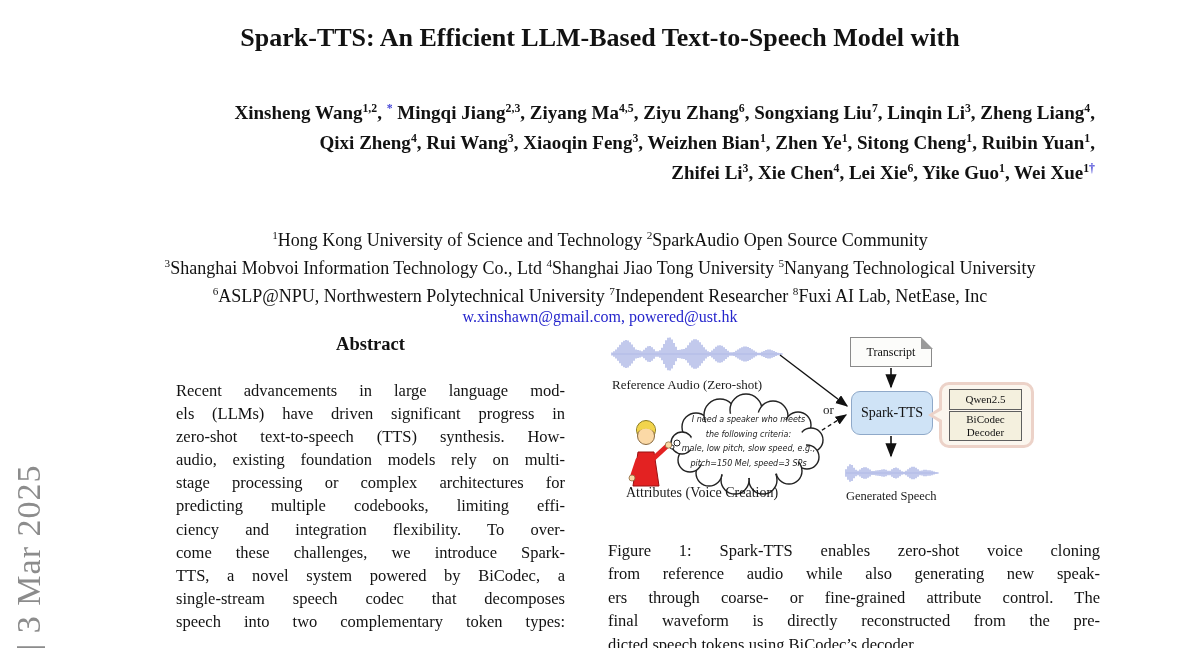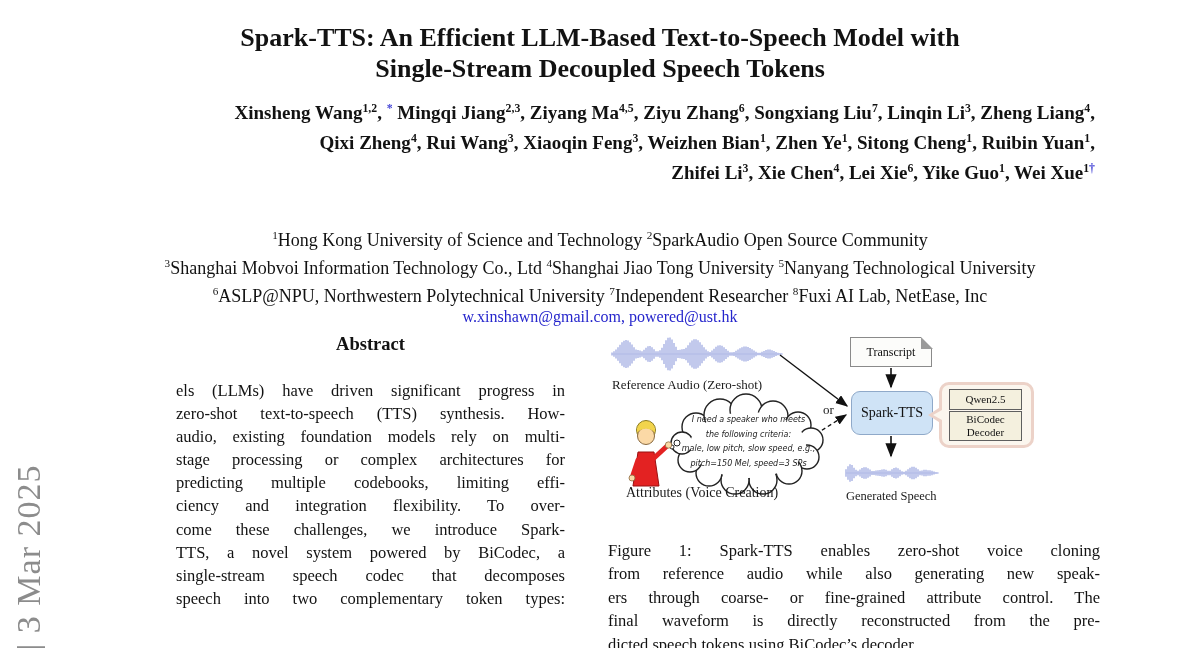--- a/index.html
+++ b/index.html
@@ -87,21 +87,20 @@
   }
   .caption > div:last-child{text-align-last:left;}
 </style>
 </head>
 <body>
 
 <div class="arxiv-stamp" style="color: rgb(140, 140, 140);">] 3 Mar 2025</div>
 
 <div class="title">
   <div>Spark-TTS: An Efficient LLM-Based Text-to-Speech Model with</div>
-  <div>Single-Stream Decoupled Speech Tokens</div>
 </div>
 
 <div class="authors">
   <div class="aline">Xinsheng Wang<sup>1,2</sup>, <sup style="color: rgb(69, 69, 214);">*</sup> Mingqi Jiang<sup>2,3</sup>, Ziyang Ma<sup>4,5</sup>, Ziyu Zhang<sup>6</sup>, Songxiang Liu<sup>7</sup>, Linqin Li<sup>3</sup>, Zheng Liang<sup>4</sup>,</div>
   <div class="aline">Qixi Zheng<sup>4</sup>, Rui Wang<sup>3</sup>, Xiaoqin Feng<sup>3</sup>, Weizhen Bian<sup>1</sup>, Zhen Ye<sup>1</sup>, Sitong Cheng<sup>1</sup>, Ruibin Yuan<sup>1</sup>,</div>
   <div class="aline">Zhifei Li<sup>3</sup>, Xie Chen<sup>4</sup>, Lei Xie<sup>6</sup>, Yike Guo<sup>1</sup>, Wei Xue<sup>1</sup><sup style="color: rgb(69, 69, 214);">†</sup></div>
 </div>
 
 <div class="affils">
   <div class="aline"><sup>1</sup>Hong Kong University of Science and Technology <sup>2</sup>SparkAudio Open Source Community</div>
@@ -109,20 +108,21 @@
   <div class="aline"><sup>6</sup>ASLP@NPU, Northwestern Polytechnical University <sup>7</sup>Independent Researcher <sup>8</sup>Fuxi AI Lab, NetEase, Inc</div>
 </div>
 
 <div class="email-line">
   <a href="#" style="color: rgb(37, 37, 204);">w.xinshawn@gmail.com, powered@ust.hk</a>
 </div>
 
 <div class="abstract-col">
   <div class="abstract-head">Abstract</div>
   <div class="abstract-body">
+      <div>Recent advancements in large language mod-</div>
       <div>els (LLMs) have driven significant progress in</div>
       <div>zero-shot text-to-speech (TTS) synthesis. How-</div>
       <div>audio, existing foundation models rely on multi-</div>
       <div>stage processing or complex architectures for</div>
       <div>predicting multiple codebooks, limiting effi-</div>
       <div>ciency and integration flexibility.  To over-</div>
       <div>come these challenges, we introduce Spark-</div>
       <div>TTS, a novel system powered by BiCodec, a</div>
       <div>single-stream speech codec that decomposes</div>
       <div>speech into two complementary token types:</div>

